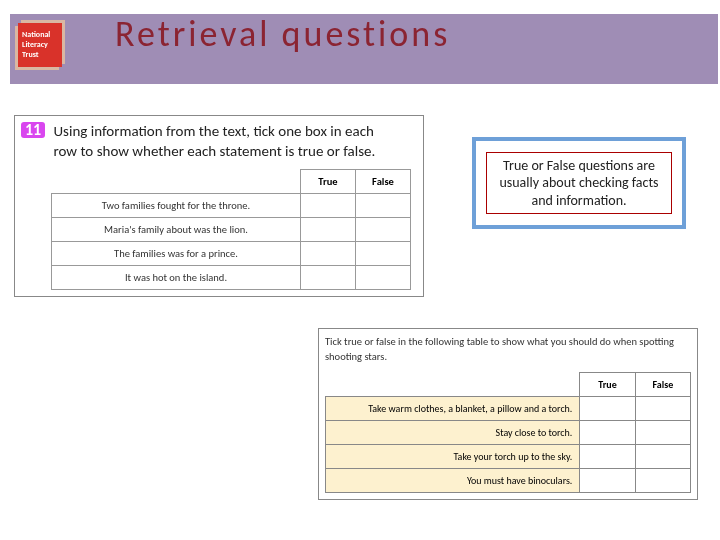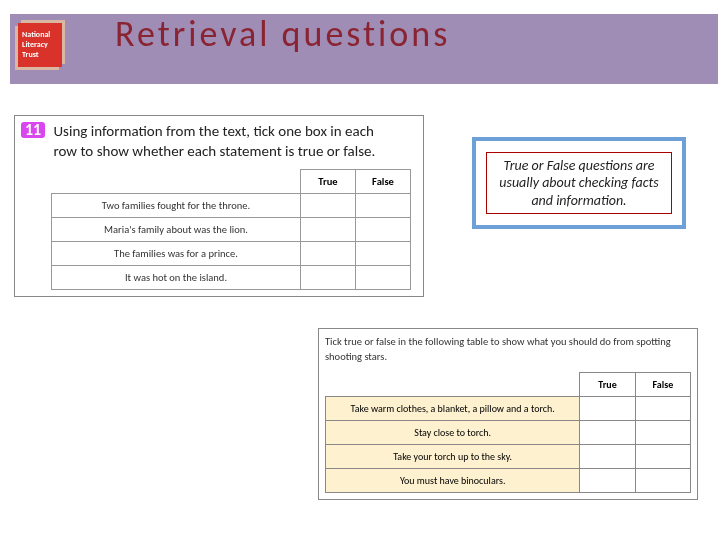--- a/index.html
+++ b/index.html
@@ -107,21 +107,20 @@
     justify-content: center;
     text-align: center;
     padding: 6px 10px;
   }
   .callout-inner {
     border: 1px solid #a00;
     padding: 4px 8px;
     font-size: 14px;
     color: #222;
     line-height: 1.25;
-    font-style: italic;
   }
 
   
   .card2 {
     position: absolute;
     top: 328px;
     left: 318px;
     width: 380px;
     border: 1px solid #888;
     background: #fff;
@@ -135,21 +134,21 @@
     margin-bottom: 8px;
   }
   .tf-table2 {
     border-collapse: collapse;
     width: 100%;
     font-size: 10px;
   }
   .tf-table2 th, .tf-table2 td {
     border: 1px solid #888;
     padding: 5px 7px;
-    text-align: center;
+    text-align: right;
   }
   .tf-table2 th { font-weight: bold; text-align: center; background: #fff; }
   .tf-table2 th:first-child { border: none; background: transparent; }
   .tf-table2 td.stmt { background: #fdf1cf; width: 230px; }
   .tf-table2 td.cb2 { width: 50px; }
   .card1 .stmt-cell { color: #333; }
 </style>
 </head>
 <body>
 
@@ -189,21 +188,21 @@
     </tr>
   </tbody>
     </table>
 </div>
 
 <div class="callout">
   <div class="callout-inner">True or False questions are usually about checking facts and information.</div>
 </div>
 
 <div class="card2">
-  <div class="instr2">Tick true or false in the following table to show what you should do from spotting shooting stars.</div>
+  <div class="instr2">Tick true or false in the following table to show what you should do when spotting shooting stars.</div>
   <table class="tf-table2">
     <tbody>
         <tr>
       <th></th>
       <th>True</th>
       <th>False</th>
     </tr>
     <tr>
       <td class="stmt">Take warm clothes, a blanket, a pillow and a torch.</td>
       <td class="cb2"></td>

